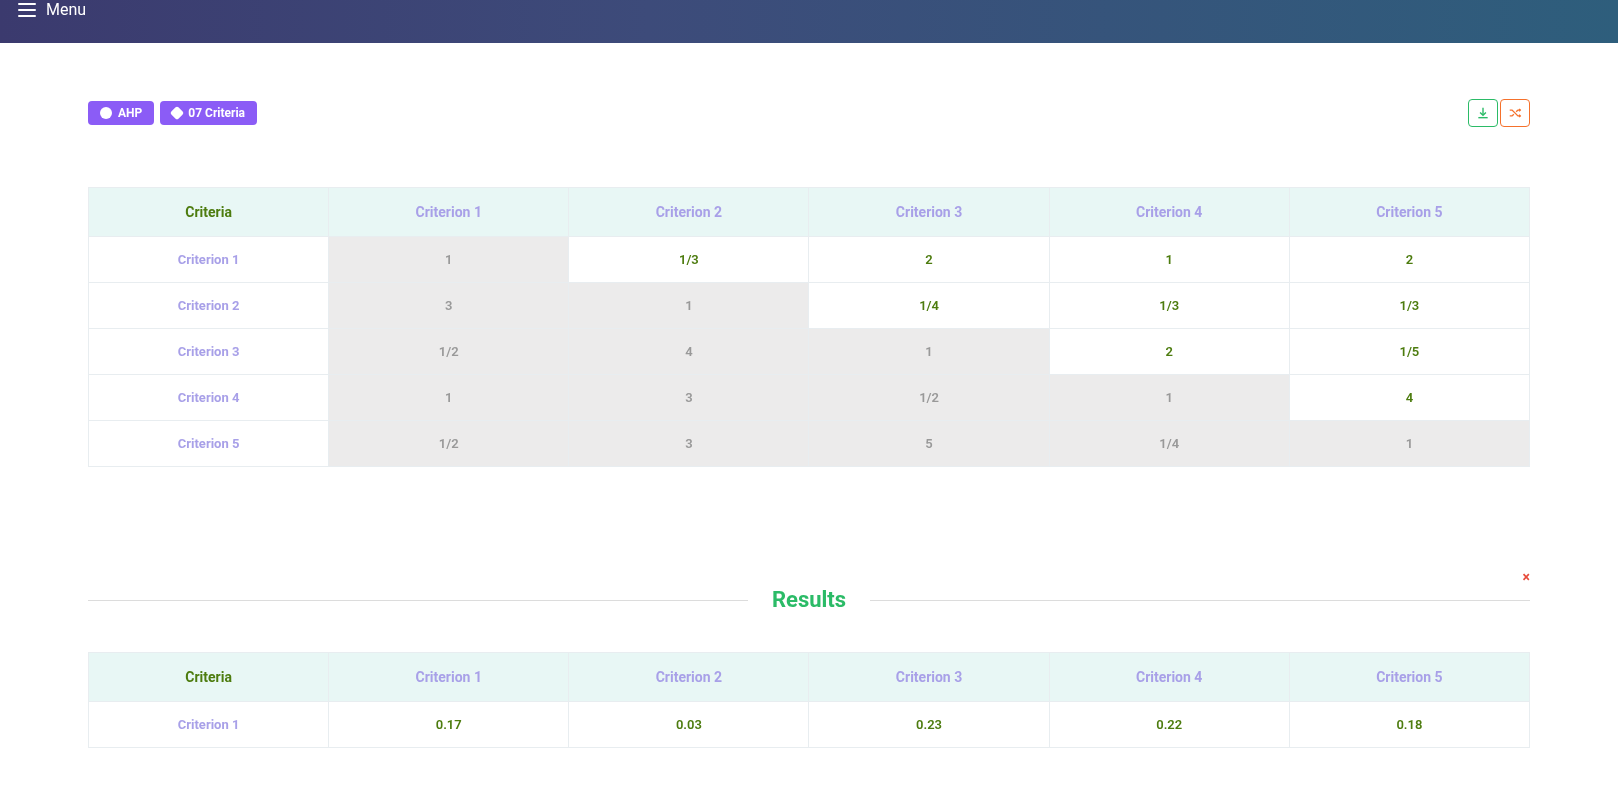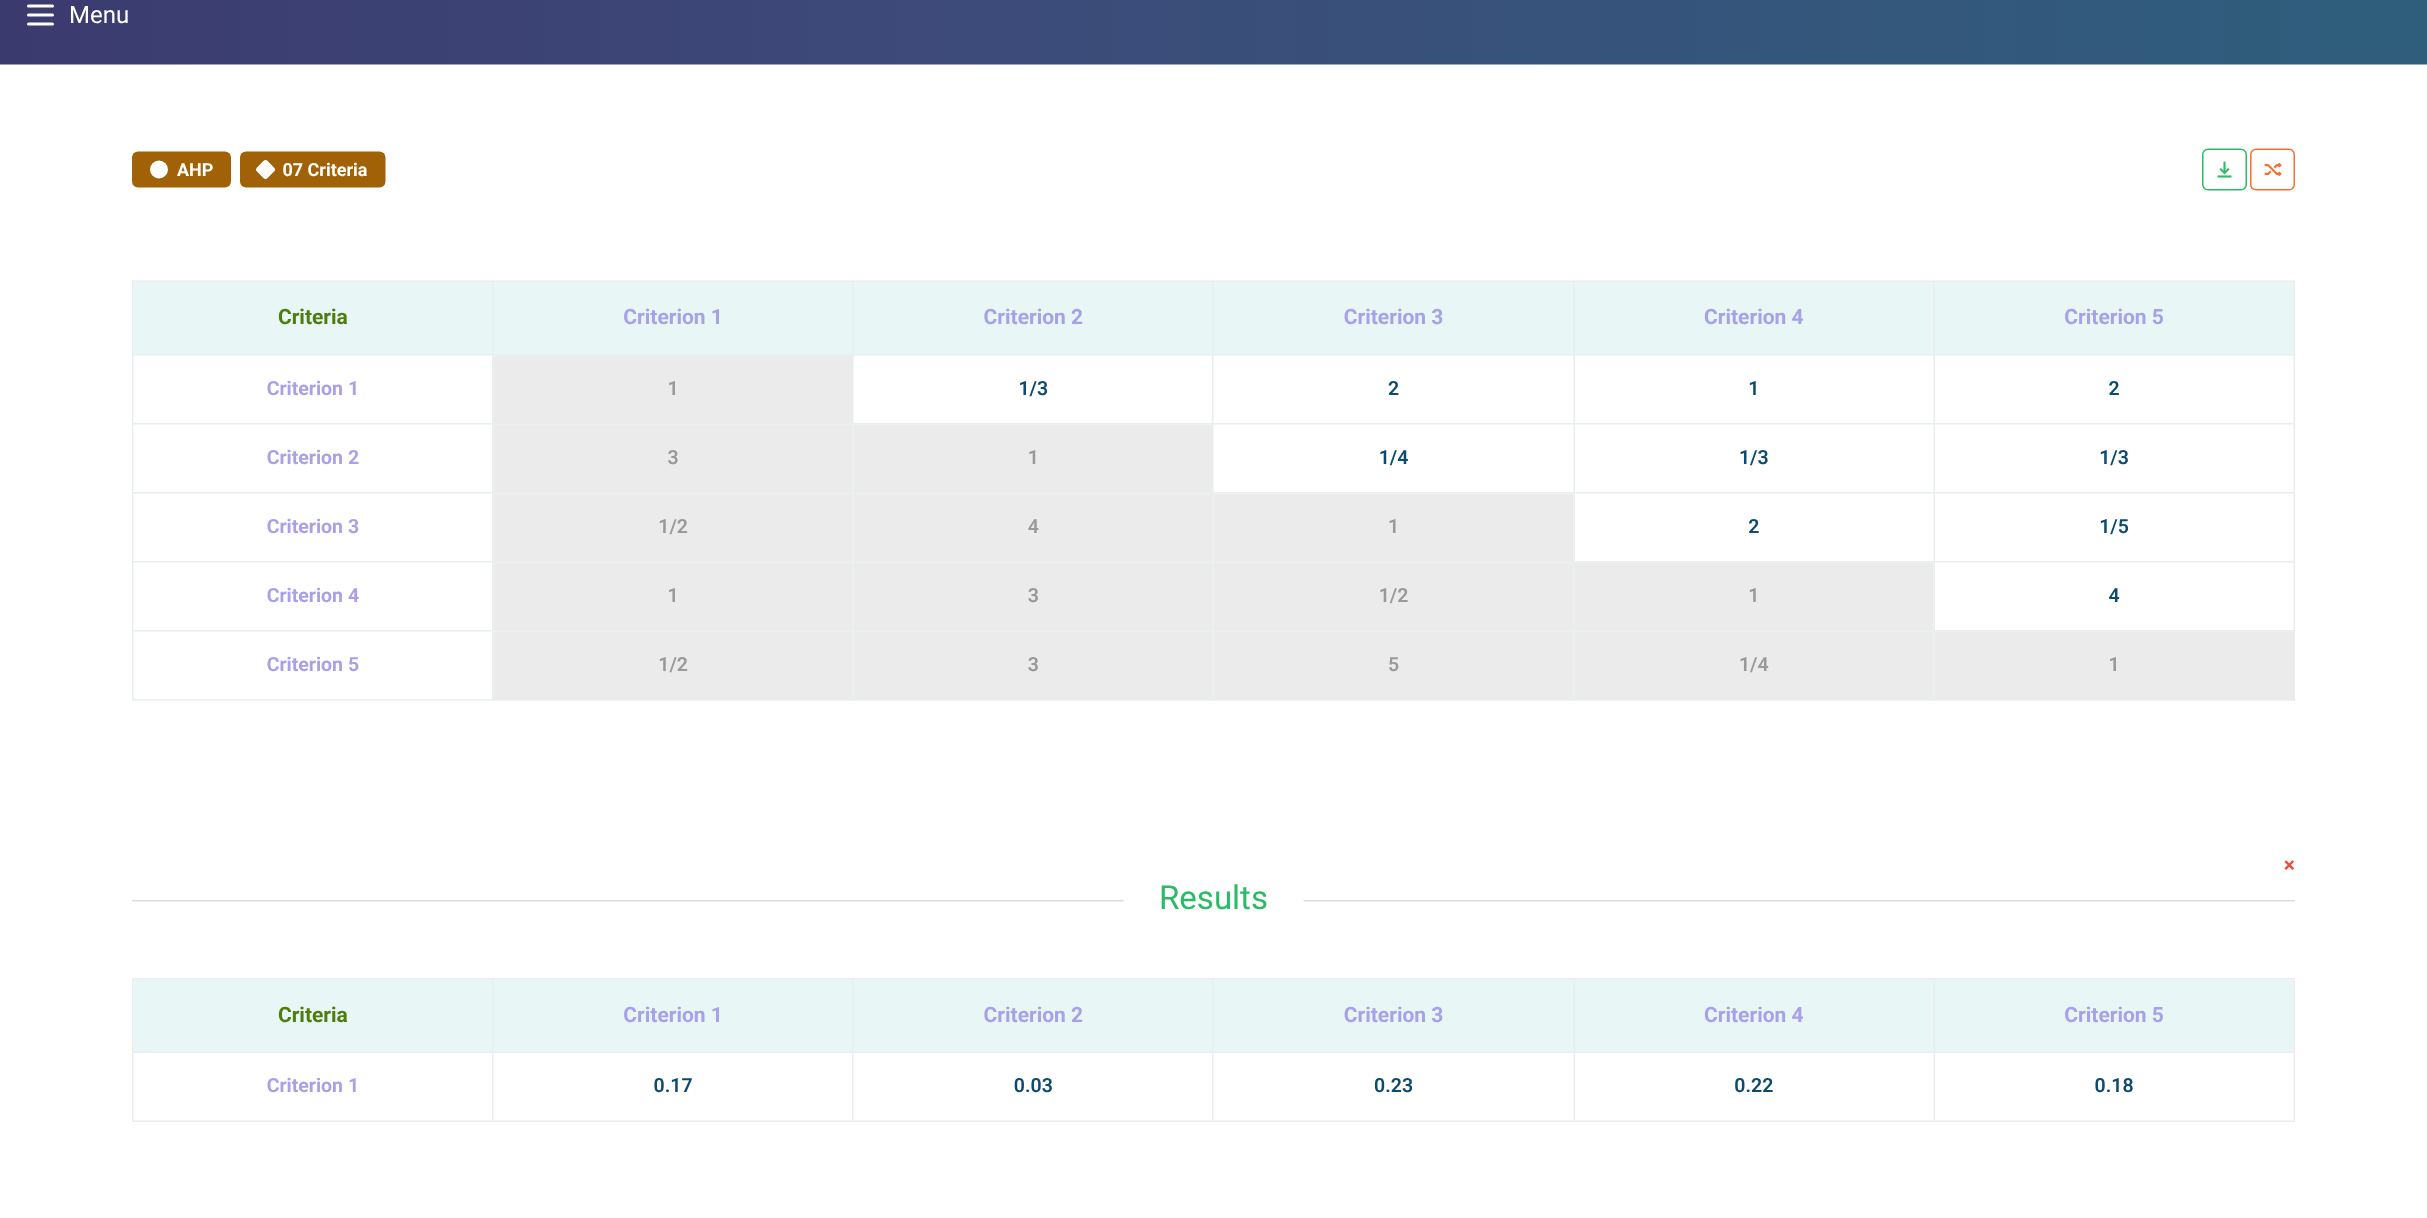--- a/index.html
+++ b/index.html
@@ -4,38 +4,38 @@
 <style>
 *{box-sizing:border-box;margin:0;padding:0}
 body{font-family:-apple-system,BlinkMacSystemFont,"Segoe UI",Roboto,Helvetica,Arial,sans-serif;background:#fff;color:#333;width:1618px}
 .topbar{height:43px;background:linear-gradient(90deg,#3b3a6e 0%,#3d4b7a 40%,#2e5e7c 100%);display:flex;align-items:flex-start;padding:0 18px;color:#fff}
 .menu-btn{display:flex;align-items:center;gap:10px;font-size:16px;cursor:pointer}
 .hamburger{width:18px;height:14px;display:flex;flex-direction:column;justify-content:space-between}
 .hamburger span{display:block;height:2px;background:#fff;border-radius:1px}
 .content{padding:56px 88px 40px}
 .badge-row{display:flex;justify-content:space-between;align-items:center;margin-bottom:60px}
 .badges{display:flex;gap:6px}
-.badge{background:#a16207;color:#fff;font-size:12px;font-weight:700;padding:5px 12px;border-radius:4px;display:inline-flex;align-items:center;gap:6px}
+.badge{background:#8b5cf6;color:#fff;font-size:12px;font-weight:700;padding:5px 12px;border-radius:4px;display:inline-flex;align-items:center;gap:6px}
 .badge .ic{display:inline-block;width:12px;height:12px;background:#fff;border-radius:50%;position:relative}
 .badge .ic.tag{border-radius:2px;transform:rotate(45deg);width:10px;height:10px}
 .action-btns{display:flex;gap:2px}
 .icon-btn{width:30px;height:28px;border:1px solid;background:#fff;border-radius:4px;display:flex;align-items:center;justify-content:center;cursor:pointer;font-size:14px}
 .icon-btn.green{border-color:#2bbb67;color:#2bbb67}
 .icon-btn.orange{border-color:#f5712c;color:#f5712c}
 table{width:100%;border-collapse:collapse;table-layout:fixed}
 thead th{background:#e8f7f5;font-weight:700;font-size:14px;color:#4d7c0f;padding:16px 8px;text-align:center;border:1px solid #e8edf0}
 thead th.crit-col{color:#a8a0e8}
-tbody td{padding:15px 8px;text-align:center;font-size:13px;font-weight:600;color:#0c4a6e;border:1px solid #e8edf0}
+tbody td{padding:15px 8px;text-align:center;font-size:13px;font-weight:600;color:#4d7c0f;border:1px solid #e8edf0}
 tbody td.rowlabel{color:#a8a0e8;font-weight:700;background:#fff}
 tbody td.diag{background:#ecebeb;color:#999}
 tbody td.lower{background:#ecebeb;color:#999}
 tbody td.upper{background:#fff}
 .divider-wrap{position:relative;margin:120px 0 40px;text-align:center}
 .divider-wrap hr{border:none;border-top:1px solid #dcdcdc;position:absolute;top:50%;left:0;right:0}
-.divider-title{position:relative;display:inline-block;background:#fff;padding:0 24px;font-size:22px;font-weight:400;color:#2bbb67}
+.divider-title{position:relative;display:inline-block;background:#fff;padding:0 24px;font-size:22px;font-weight:700;color:#2bbb67}
 .close-x{position:absolute;right:0;top:-18px;color:#e74c3c;font-weight:700;font-size:14px;cursor:pointer}
 .subhead{font-size:15px;font-weight:700;color:#1bbc9b;padding-bottom:6px;border-bottom:1px solid #d8d8d8;margin-bottom:22px}
 </style>
 </head>
 <body>
 
 <div class="topbar">
   <div class="menu-btn">
     <span class="hamburger">
         <span></span>

